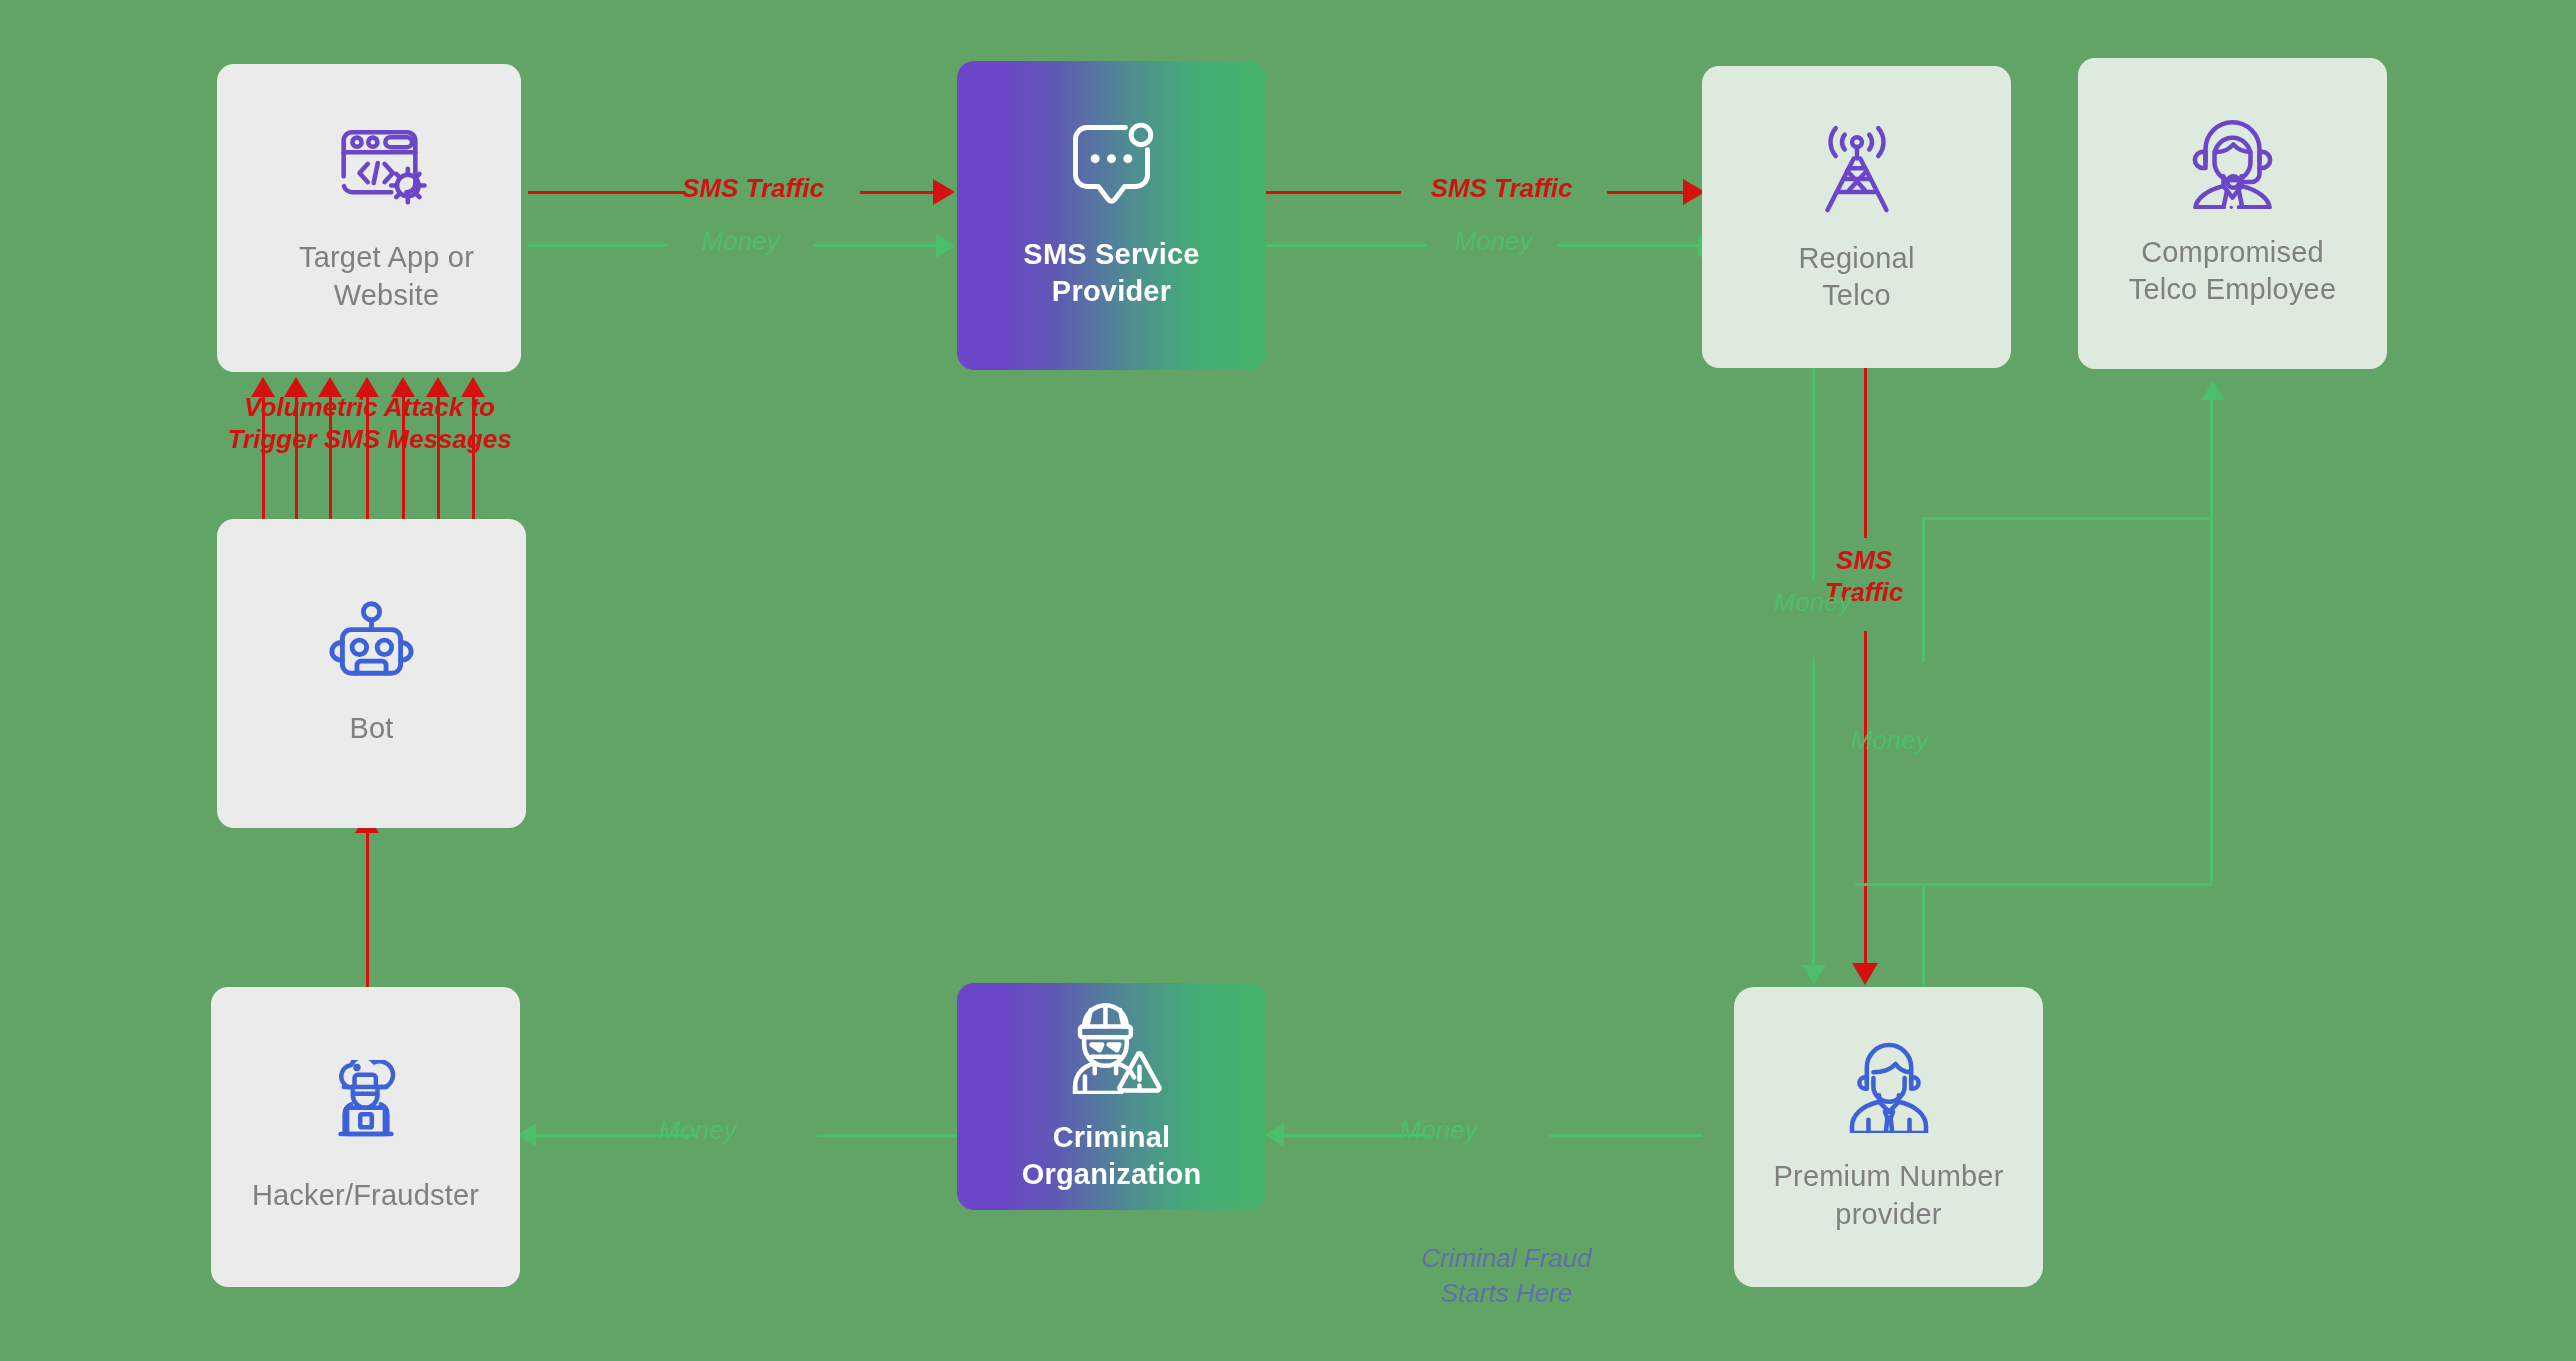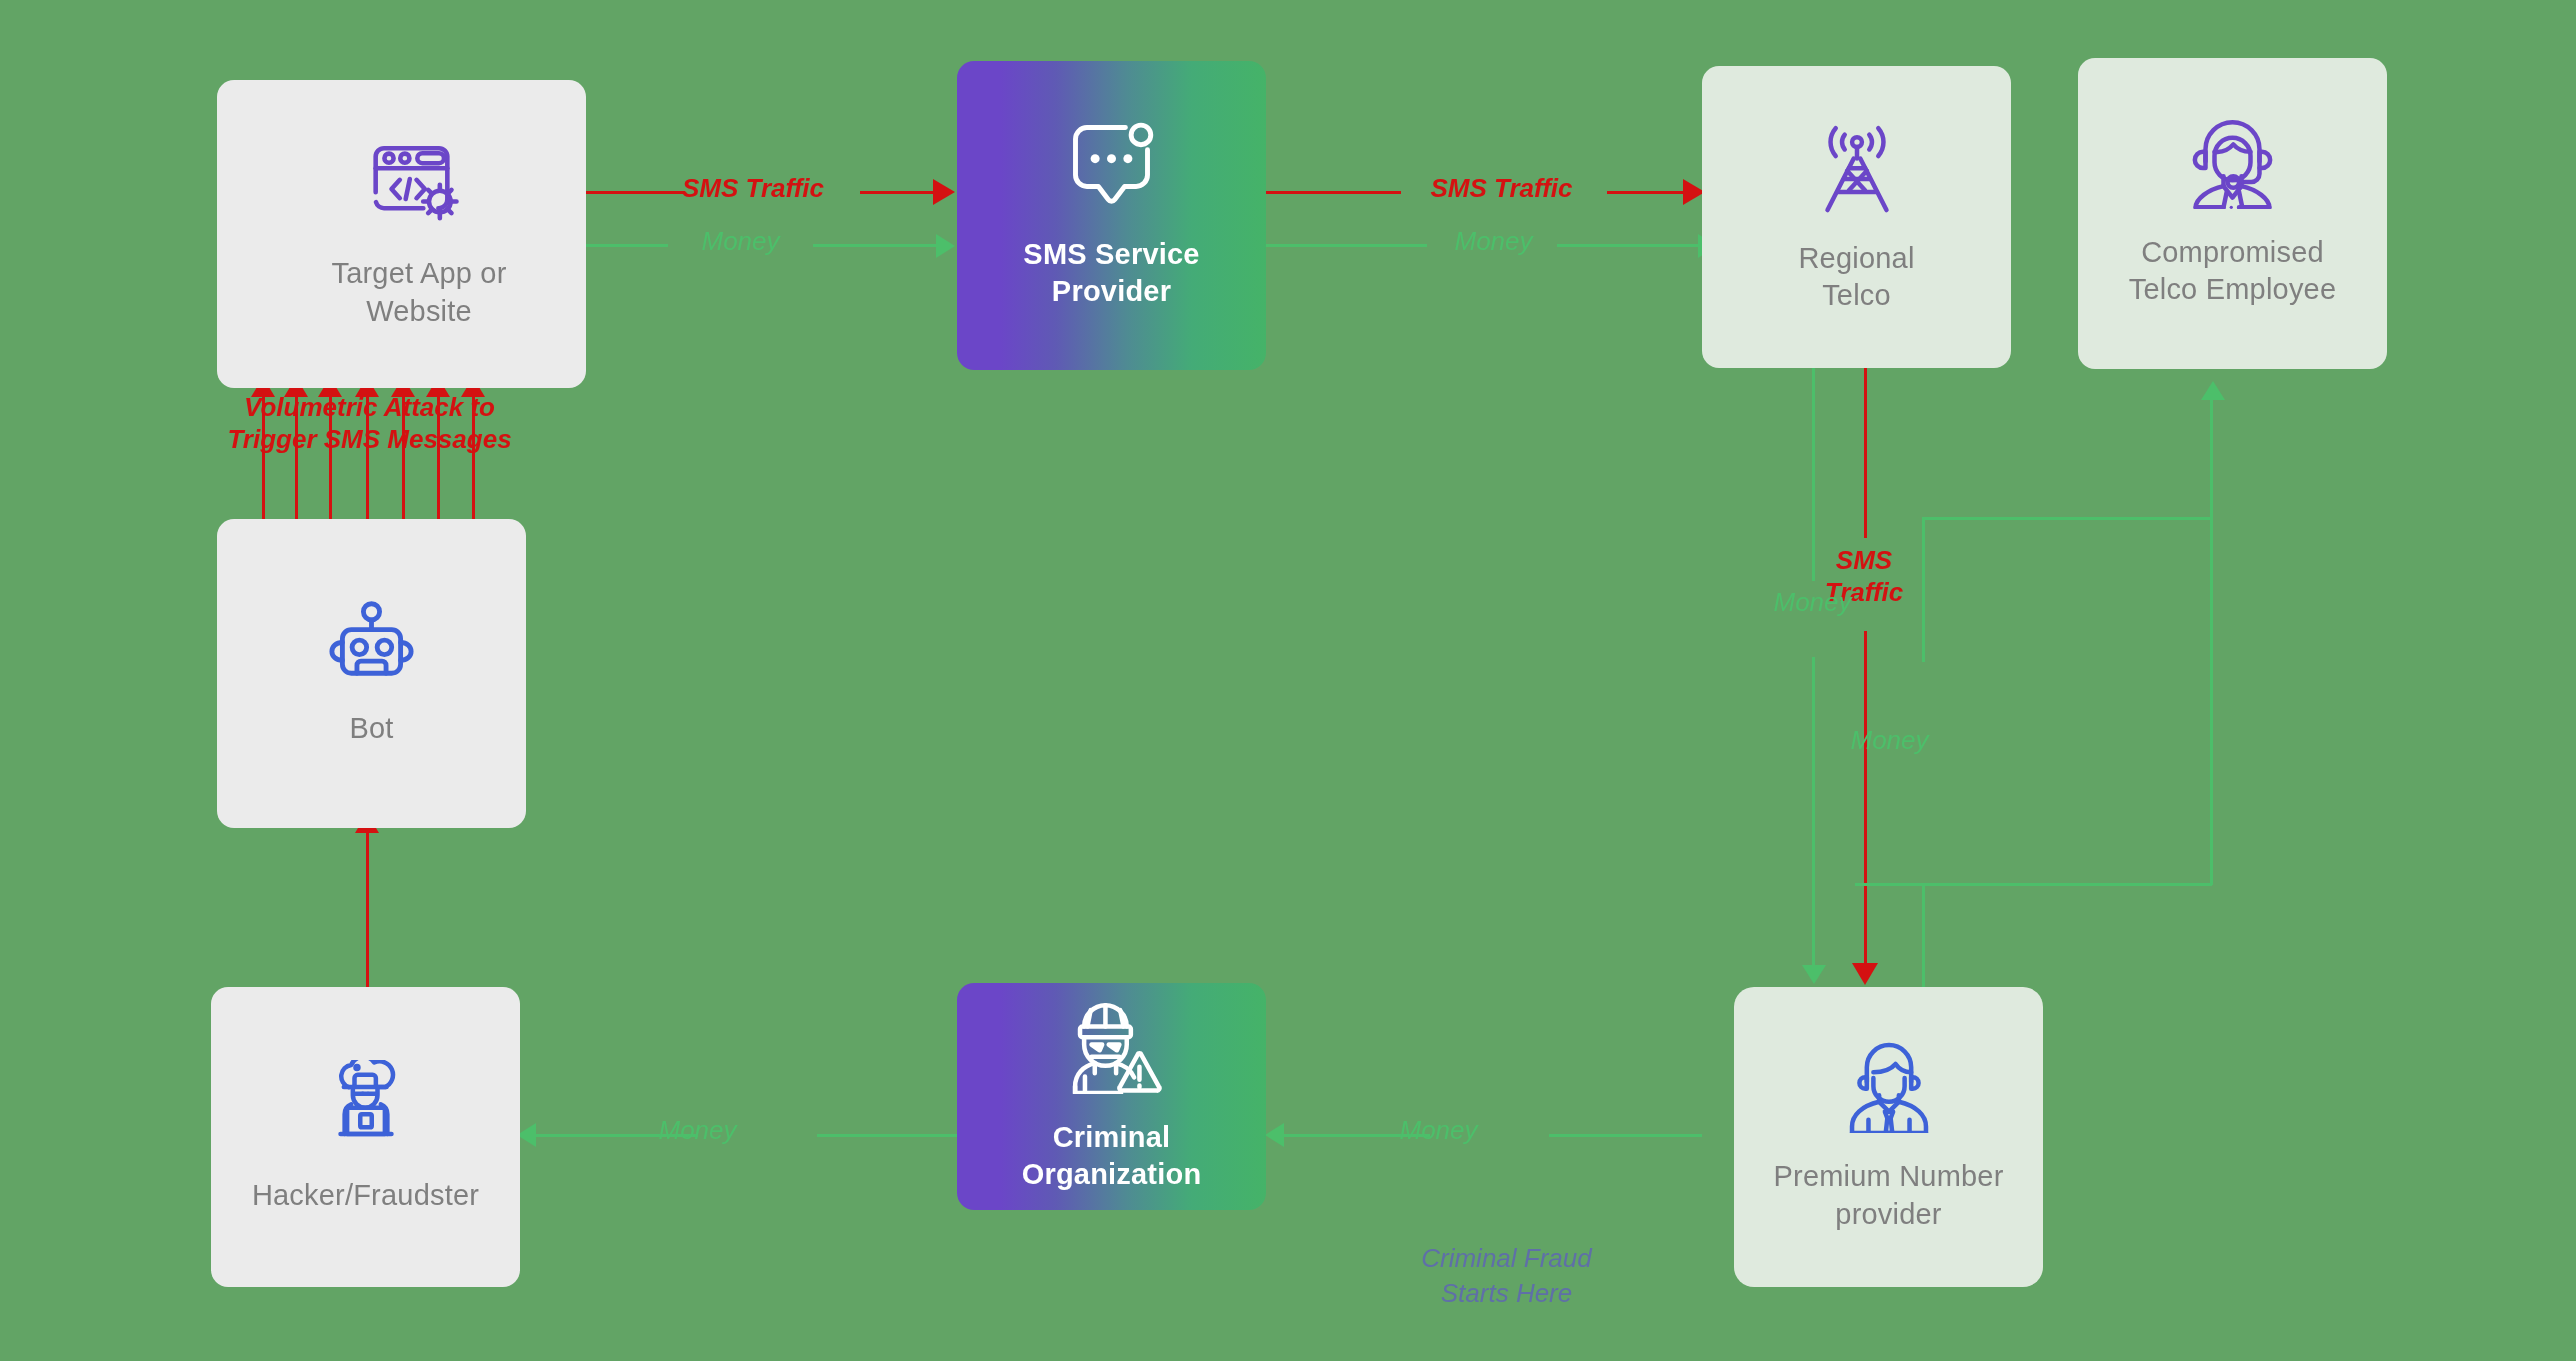--- a/index.html
+++ b/index.html
@@ -133,21 +133,21 @@
   <div class="ln v-grn" style="left:1922px;top:517px;height:145px;"></div>
   <div class="ln h-grn" style="left:1922px;top:517px;width:289px;"></div>
   <div class="ln h-grn" style="left:1855px;top:883px;width:357px;"></div>
   <div class="ln v-grn" style="left:2210px;top:400px;height:485px;"></div>
   <div class="tri u-grn" style="left:2201px;top:381px;"></div>
   <div class="elabel green" style="left:1796px;top:725px;width:187px;">Money</div>
 
   <div class="elabel note" style="left:1328px;top:1241px;width:357px;">Criminal Fraud
 Starts Here</div>
 
-  <div class="node grey" style="left:217px;top:80px;width:369px;height:308px;padding-left:35px;">
+  <div class="node grey" style="left:217px;top:64px;width:304px;height:308px;padding-left:35px;">
     <span class="icon">
       <svg width="100" height="92" viewBox="0 0 120 110" fill="none" stroke="#6b46c8" stroke-width="5.5" stroke-linecap="round" stroke-linejoin="round">
         <path d="M18 12h66a10 10 0 0 1 10 10v52a10 10 0 0 1-10 10H18A10 10 0 0 1 8 74V22A10 10 0 0 1 18 12z" stroke-dasharray="150 18 60 12"></path>
         <path d="M8 36h86"></path>
         <circle cx="24" cy="24" r="5.5"></circle>
         <circle cx="43" cy="24" r="5.5"></circle>
         <rect x="58" y="18" width="32" height="12" rx="6"></rect>
         <path d="M37 50l-10 11 10 11"></path>
         <path d="M57 50l10 11-10 11"></path>
         <path d="M49 49l-5 24"></path>

